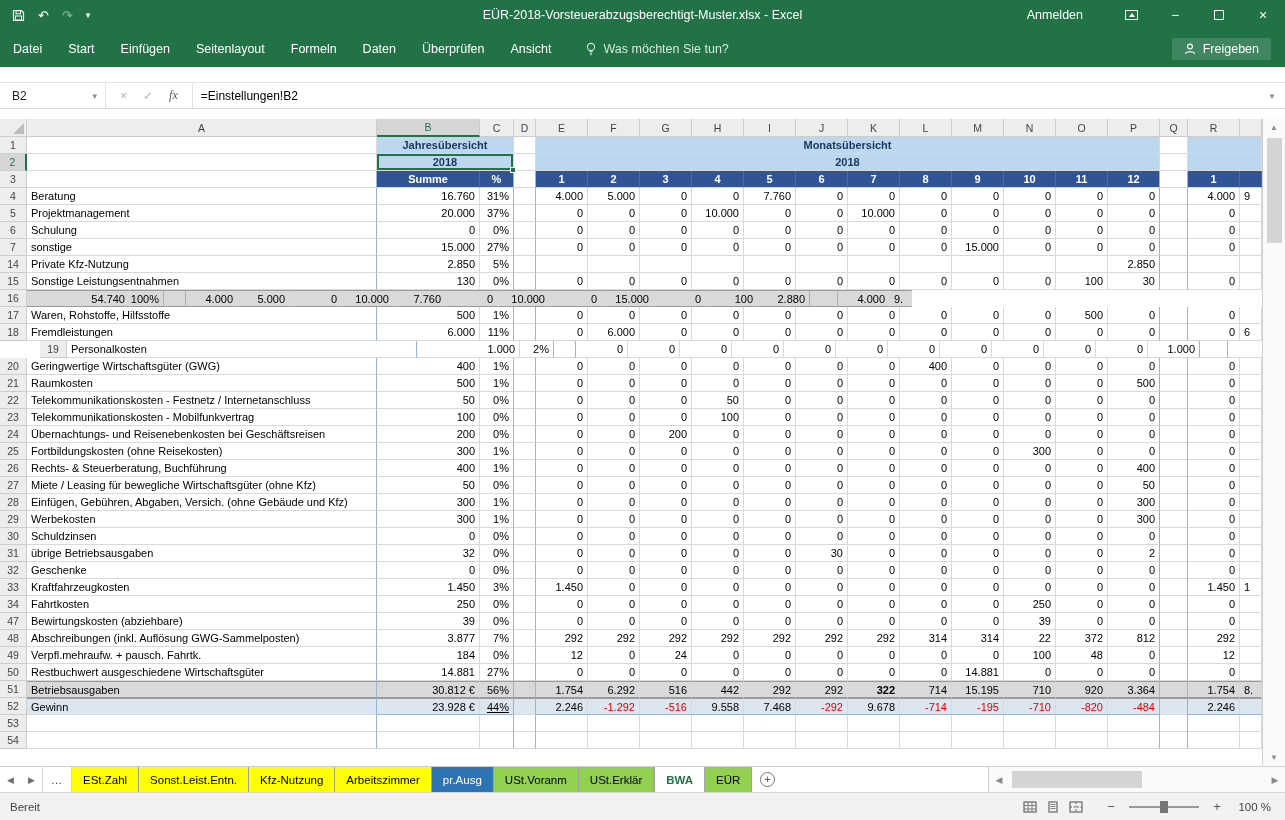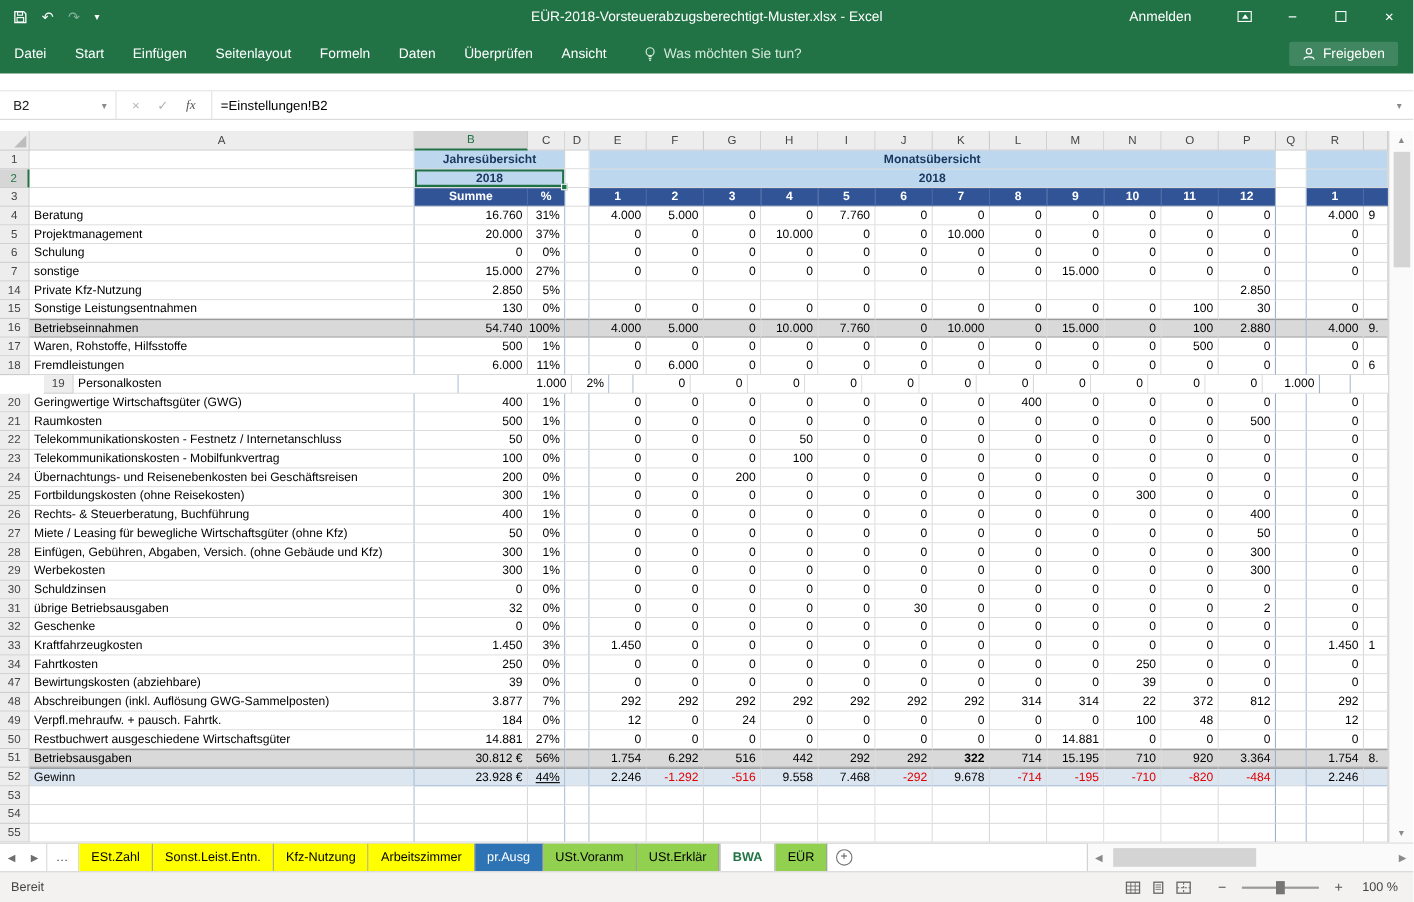--- a/index.html
+++ b/index.html
@@ -363,21 +363,20 @@
           <div class="c num" style="width: 52px;">0</div>
           <div class="c num" style="width: 52px;">0</div>
           <div class="c num" style="width: 52px;">100</div>
           <div class="c num dr" style="width: 52px;">30</div>
           <div class="c dr" style="width: 28px;"></div>
           <div class="c num" style="width: 52px;">0</div>
           <div class="c sliver" style="width: 22px;"></div>
         </div>
         <div class="grow row-gray">
           <div class="rh" style="width: 27px;">16</div>
-          <div class="c lbl dr" style="width: 350px;">Betriebseinnahmen</div>
           <div class="c num" style="width: 103px;">54.740</div>
           <div class="c num dr" style="width: 34px;">100%</div>
           <div class="c dr" style="width: 22px;"></div>
           <div class="c num" style="width: 52px;">4.000</div>
           <div class="c num" style="width: 52px;">5.000</div>
           <div class="c num" style="width: 52px;">0</div>
           <div class="c num" style="width: 52px;">10.000</div>
           <div class="c num" style="width: 52px;">7.760</div>
           <div class="c num" style="width: 52px;">0</div>
           <div class="c num" style="width: 52px;">10.000</div>
@@ -935,42 +934,20 @@
           <div class="c num" style="width: 52px;"></div>
           <div class="c num" style="width: 52px;"></div>
           <div class="c num" style="width: 52px;"></div>
           <div class="c num dr" style="width: 52px;"></div>
           <div class="c dr" style="width: 28px;"></div>
           <div class="c num" style="width: 52px;"></div>
           <div class="c sliver" style="width: 22px;"></div>
         </div>
         <div class="grow">
           <div class="rh" style="width: 27px;">54</div>
-          <div class="c lbl dr" style="width: 350px;"></div>
-          <div class="c num" style="width: 103px;"></div>
-          <div class="c num dr" style="width: 34px;"></div>
-          <div class="c dr" style="width: 22px;"></div>
-          <div class="c num" style="width: 52px;"></div>
-          <div class="c num" style="width: 52px;"></div>
-          <div class="c num" style="width: 52px;"></div>
-          <div class="c num" style="width: 52px;"></div>
-          <div class="c num" style="width: 52px;"></div>
-          <div class="c num" style="width: 52px;"></div>
-          <div class="c num" style="width: 52px;"></div>
-          <div class="c num" style="width: 52px;"></div>
-          <div class="c num" style="width: 52px;"></div>
-          <div class="c num" style="width: 52px;"></div>
-          <div class="c num" style="width: 52px;"></div>
-          <div class="c num dr" style="width: 52px;"></div>
-          <div class="c dr" style="width: 28px;"></div>
-          <div class="c num" style="width: 52px;"></div>
-          <div class="c sliver" style="width: 22px;"></div>
-        </div>
-        <div class="grow">
-          <div class="rh" style="width: 27px;">55</div>
           <div class="c lbl dr" style="width: 350px;"></div>
           <div class="c num" style="width: 103px;"></div>
           <div class="c num dr" style="width: 34px;"></div>
           <div class="c dr" style="width: 22px;"></div>
           <div class="c num" style="width: 52px;"></div>
           <div class="c num" style="width: 52px;"></div>
           <div class="c num" style="width: 52px;"></div>
           <div class="c num" style="width: 52px;"></div>
           <div class="c num" style="width: 52px;"></div>
           <div class="c num" style="width: 52px;"></div>

